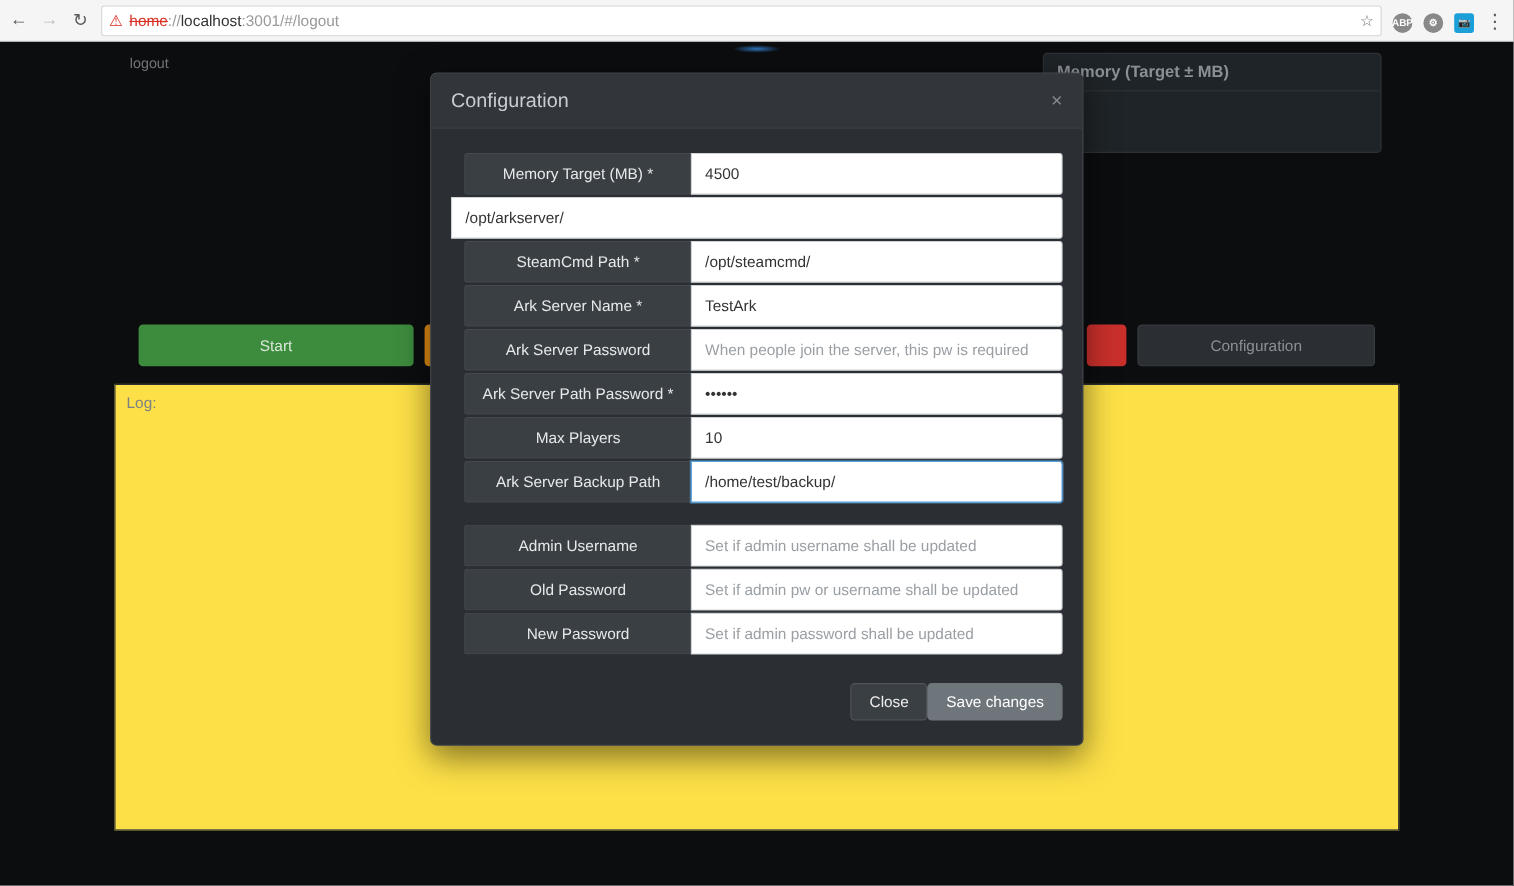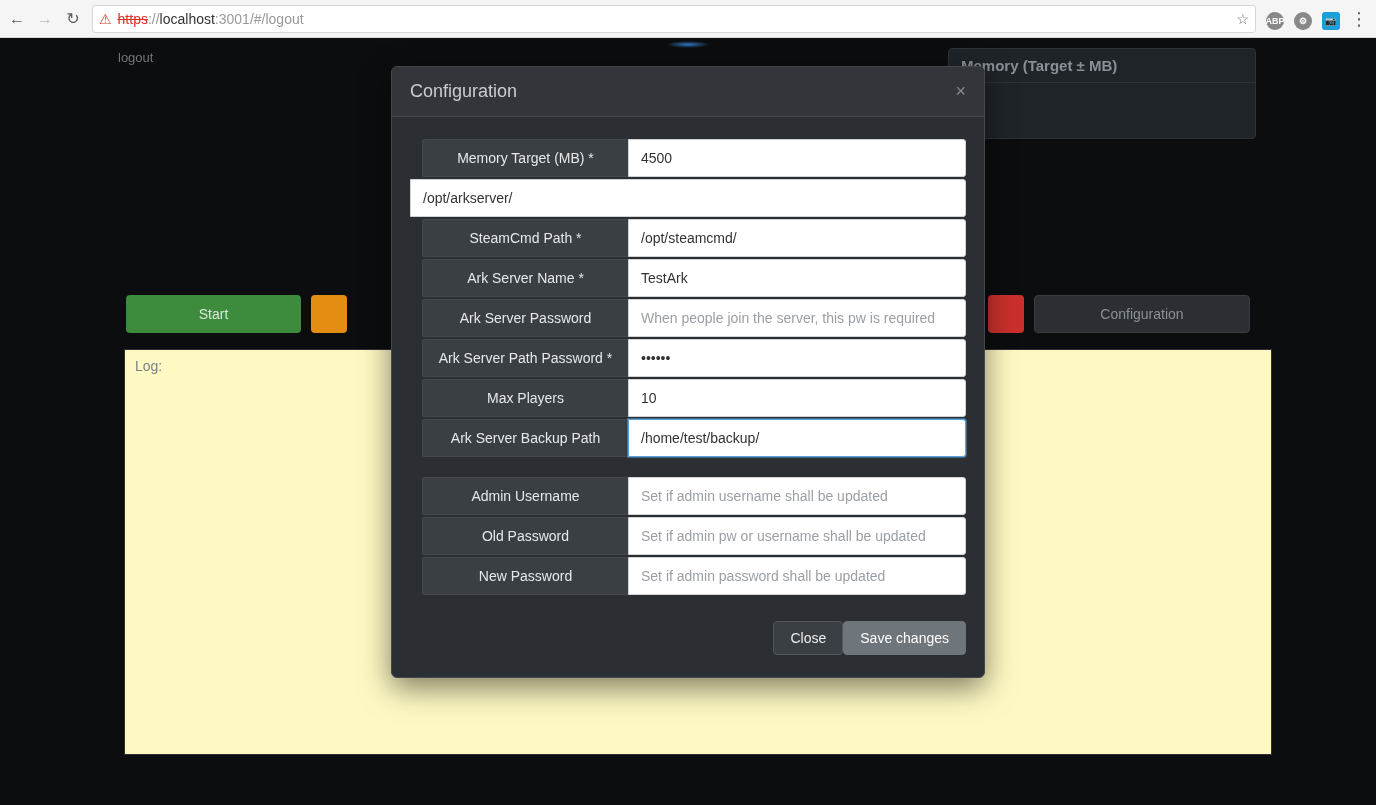--- a/index.html
+++ b/index.html
@@ -92,34 +92,33 @@
   
   .bg-buttons {
     position:absolute;
     top:257px; left:126px; right:126px;
     display:flex; gap:10px;
   }
   .bg-btn {
     height:38px; border-radius:4px; display:flex; align-items:center; justify-content:center;
     color:rgba(255,255,255,0.8); font-size:14px;
   }
-  .bg-btn.green { background:#3d8b3d; width:175px;}
+  .bg-btn.green { background:#3d8b3d; width:250px;}
   .bg-btn.orange { background:#e38d13; width:36px;}
   .bg-btn.red { background:#c9302c; width:36px; margin-left:auto; }
   .bg-btn.cfg { background:#2b2f33; width:216px; color:#8a9096; border:1px solid #393d41;}
 
   
   .log-panel {
     position:absolute;
     top:311px; left:104px; right:104px;
     bottom:50px;
     border:1px solid #2c3034;
-    background:#fef9c3;
+    background:#fde047;
     padding:8px 10px;
-    margin-left:20px;
   }
   .log-panel .log-label { color:#7b8086; font-size:14px; }
 
   
   .top-glow {
     position:absolute;
     top:3px; left:50%; transform:translateX(-50%);
     width:44px; height:7px;
     background:radial-gradient(ellipse at center, #2e73b8 0%, rgba(46,115,184,0) 70%);
     border-radius:4px;
@@ -201,21 +200,21 @@
 </head>
 <body>
 
 <div class="browser-chrome">
   <span class="nav-arrow">←</span>
   <span class="nav-arrow disabled">→</span>
   <span class="reload">↻</span>
   <div class="addr-bar">
     <span class="warn-icon">⚠</span>
     <span class="url-text">
-      <span class="url-scheme">https</span>
+      <span class="url-scheme">home</span>
         <span class="url-hostpath">://</span>
         <span class="url-host">localhost</span>
         <span class="url-hostpath">:3001/#/logout</span>
     </span>
     <span class="star">☆</span>
   </div>
   <div class="right-icons">
     <span class="ext-badge">ABP</span>
     <span class="ext-badge">⚙</span>
     <span class="ext-badge blue">📷</span>

